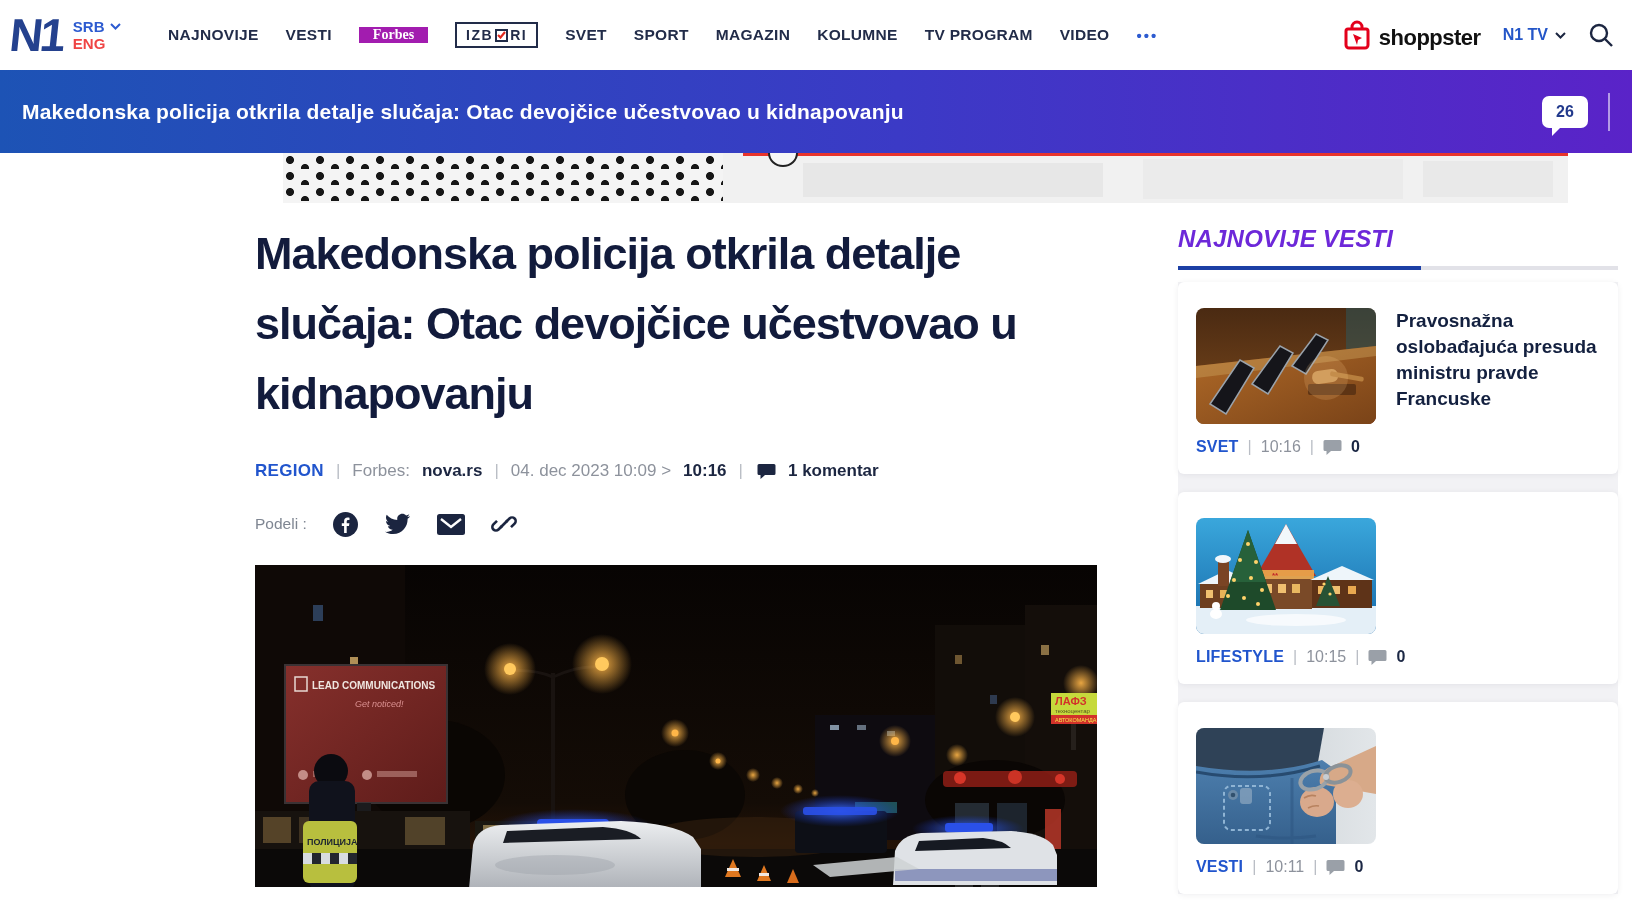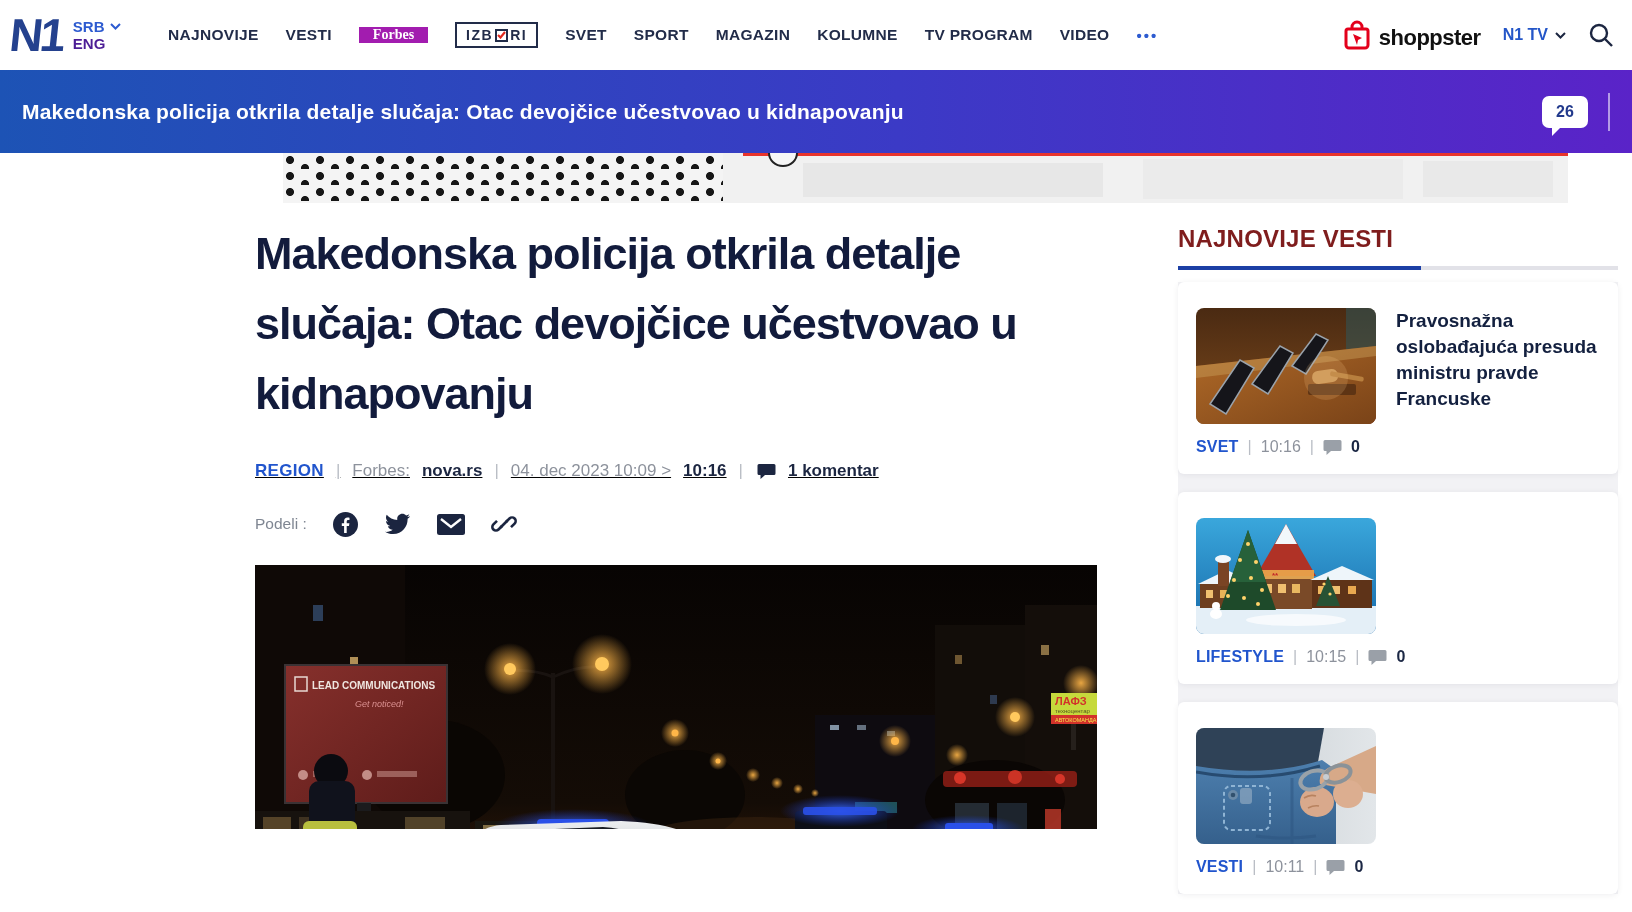--- a/index.html
+++ b/index.html
@@ -9,21 +9,21 @@
 
   
   .topnav { position:absolute; top:0; left:0; width:1632px; height:70px; background:#fff;
             display:flex; align-items:center; padding:0 18px 0 10px; }
   .brand { display:flex; align-items:center; gap:10px; width:148px; flex:0 0 auto; }
   .n1-logo { font-size:46px; font-weight:900; color:#24418e; letter-spacing:-3px;
              transform:skewX(-6deg); line-height:1; cursor:pointer; }
   .lang { display:flex; flex-direction:column; line-height:1.15; font-weight:700; font-size:15px; }
   .lang-row { display:flex; align-items:center; gap:6px; }
   .lang-srb { color:#2d5bd0; cursor:pointer; }
-  .lang-eng { color:#4c1d95; cursor:pointer; }
+  .lang-eng { color:#ef4444; cursor:pointer; }
   .chev { width:11px; height:7px; }
   .chev polyline { fill:none; stroke:#2d5bd0; stroke-width:2; }
   .navlinks { display:flex; align-items:center; gap:27px; margin-left:10px; }
   .nav-item { font-size:15.5px; font-weight:700; color:#222c49; letter-spacing:.3px;
               text-decoration:none; cursor:pointer; white-space:nowrap; }
   .badge-forbes { background:#a21caf; color:#fff; font-family:"Liberation Serif", serif;
                   font-weight:700; font-size:14px; padding:0 14px; cursor:pointer; }
   .badge-izbori { border:2px solid #222c49; padding:3px 9px; display:flex; align-items:center; gap:2px;
                   font-size:14px; font-weight:700; color:#222c49; letter-spacing:1.5px; cursor:pointer; }
   .izb-box { width:13px; height:13px; border:2px solid #222c49; display:inline-flex;
@@ -66,35 +66,35 @@
               border:2.5px solid #222; border-radius:50%; }
   .ad-block { position:absolute; background:#e7e7e7; }
   .b1 { left:520px; top:10px; width:300px; height:34px; }
   .b2 { left:860px; top:6px; width:260px; height:40px; background:#ebebeb; }
   .b3 { left:1140px; top:8px; width:130px; height:36px; background:#e9e9e9; }
 
   
   .article-col { position:absolute; left:255px; top:203px; width:842px; }
   .headline { width:800px; margin-top:16px; font-size:45px; line-height:70px; font-weight:700;
               color:#121b3c; letter-spacing:-1px; }
-  .byline { margin-top:32px; display:flex; align-items:center; gap:12px; font-size:17px;text-decoration:underline; }
+  .byline { margin-top:32px; display:flex; align-items:center; gap:12px; font-size:17px; }
   .cat-link { color:#2155cd; font-weight:800; letter-spacing:.3px; text-decoration:none; cursor:pointer; }
   .pipe { color:#b9bdc5; font-weight:400; }
   .muted { color:#8d929c; }
   .strong { color:#1c2641; font-weight:700; }
   .byline .bubble-icon { margin-left:2px; }
   .comments-link { color:#1c2641; font-weight:600; text-decoration:none; cursor:pointer; }
   .share-row { margin-top:30px; display:flex; align-items:center; gap:26px; }
   .share-label { font-size:15.5px; color:#7f8692; }
   .share-btn { cursor:pointer; display:flex; }
-  .article-figure { margin-top:28px; width:842px; height:264px; overflow:hidden; background:#0c0805; }
+  .article-figure { margin-top:28px; width:842px; height:322px; overflow:hidden; background:#0c0805; }
 
   
   .sidebar { position:absolute; left:1178px; top:203px; width:440px; }
-  .sb-heading { margin-top:22px; font-size:24px; font-weight:800; color:#7f1d1d; letter-spacing:.2px; }
+  .sb-heading { margin-top:22px; font-size:24px; font-weight:800; color:#6d28d9; letter-spacing:.2px;font-style:italic; }
   .sb-rule { margin-top:13px; height:4px; background:#e2e2e8; position:relative; }
   .sb-rule-blue { position:absolute; left:0; top:0; width:243px; height:4px; background:#1c3fa5; }
   .cards { margin-top:12px; background:#f2f2f5; display:flex; flex-direction:column; gap:18px; }
   .card { background:#fff; border-radius:6px; box-shadow:0 1px 6px rgba(20,20,40,.07);
           padding:26px 18px 18px 18px; cursor:pointer; }
   .card-top { display:flex; gap:20px; }
   .thumb { width:180px; height:116px; border-radius:8px; overflow:hidden; flex:0 0 auto; }
   .thumb svg { display:block; }
   .card-title { font-size:19px; line-height:26px; font-weight:700; color:#13203f; }
   .card-meta { margin-top:14px; display:flex; align-items:center; gap:9px; font-size:16px; }

